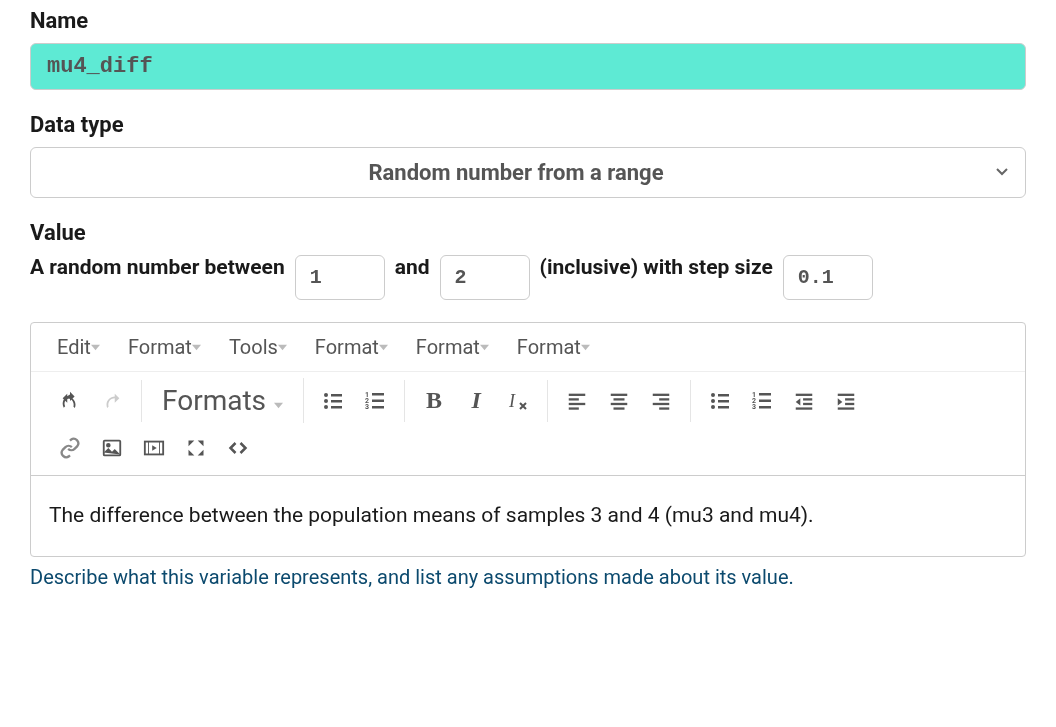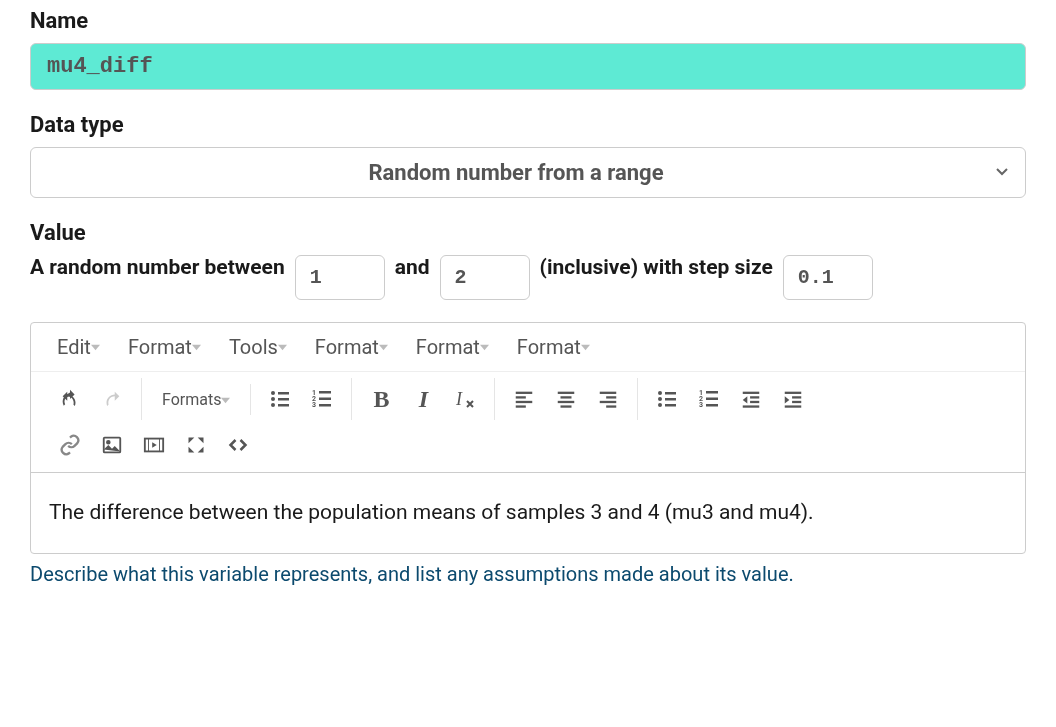--- a/index.html
+++ b/index.html
@@ -136,22 +136,23 @@
     .tool-btn.disabled {
       color: #ccc;
       cursor: default;
     }
     .tool-btn svg {
       display: block;
     }
     .formats-btn {
       display: flex;
       align-items: flex-start;
+      gap: 8px;
       padding: 6px 12px;
-      font-size: 16px;
+      font-size: 28px;
       color: #555;
       cursor: pointer;
     }
     .editor-content {
       padding: 24px 18px;
       font-size: 21px;
       color: #1a1a1a;
       line-height: 1.5;
       min-height: 70px;
       border-top: 1px solid #ccc;

